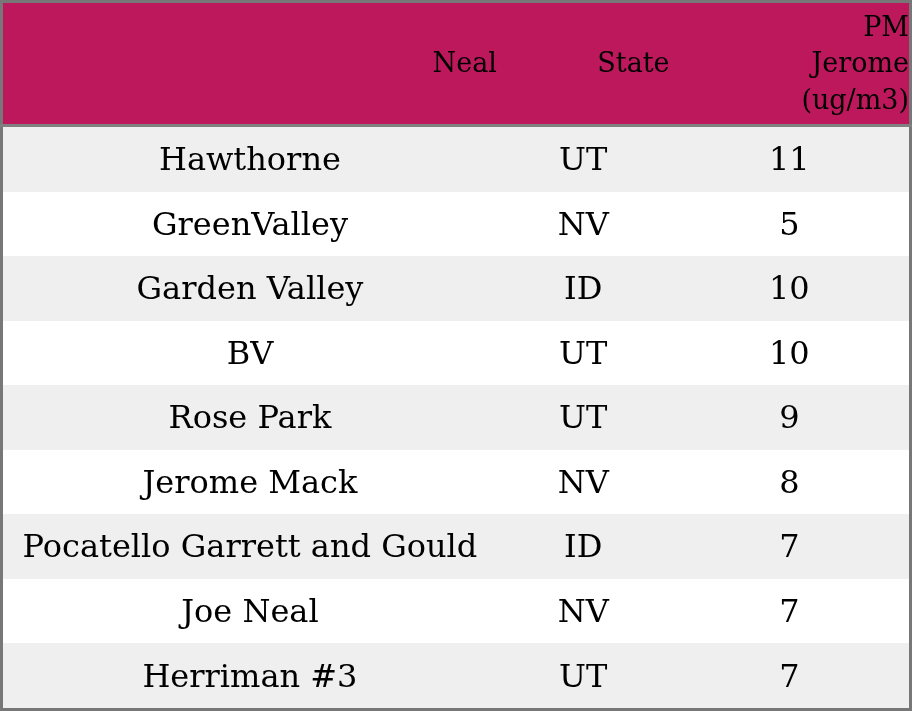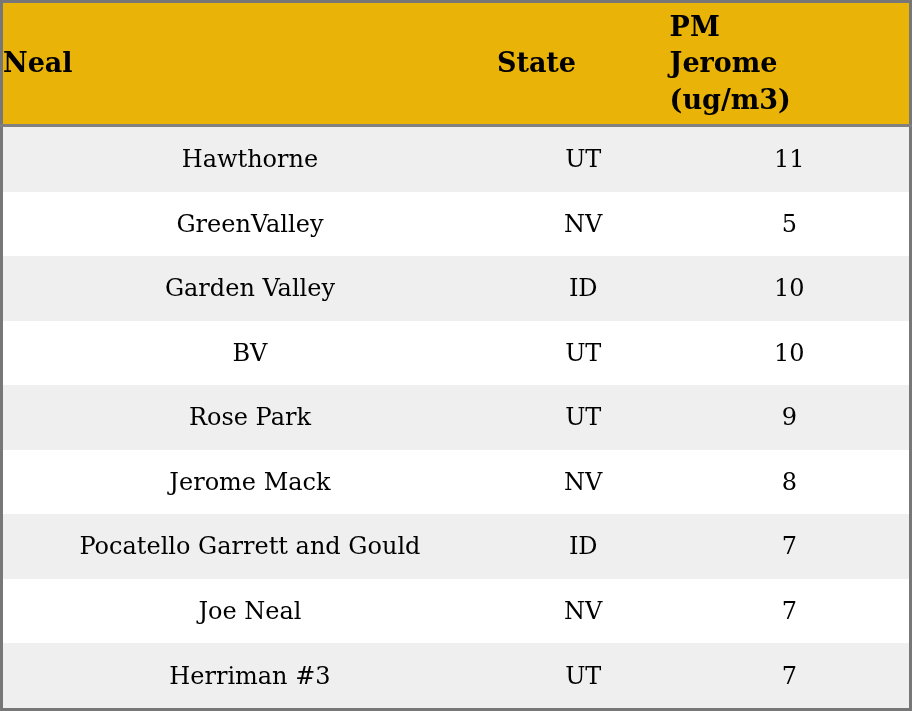--- a/index.html
+++ b/index.html
@@ -14,32 +14,32 @@
     width: 912px;
     height: 711px;
     border-collapse: collapse;
     table-layout: fixed;
     font-family: "DejaVu Serif", "Liberation Serif", serif;
     color: #000000;
     border: 3px solid #777777;
     background: #ffffff;
   }
   table.pm-table thead th {
-    background: #eab308;
+    background: #be185d;
     border-bottom: 3px solid #808080;
     font-size: 27px;
-    font-weight: bold;
+    font-weight: normal;
     height: 121px;
     vertical-align: middle;
-    text-align: left;
+    text-align: right;
     line-height: 1.35;
     padding: 0;
   }
   table.pm-table tbody td {
-    font-size: 24px;
+    font-size: 32px;
     font-weight: normal;
     text-align: center;
     vertical-align: middle;
     height: 57px;
     padding: 0;
   }
   table.pm-table tbody tr:nth-child(odd)  { background: #efefef; }
   table.pm-table tbody tr:nth-child(even) { background: #ffffff; }
   .hline { display: block; }
 </style>

